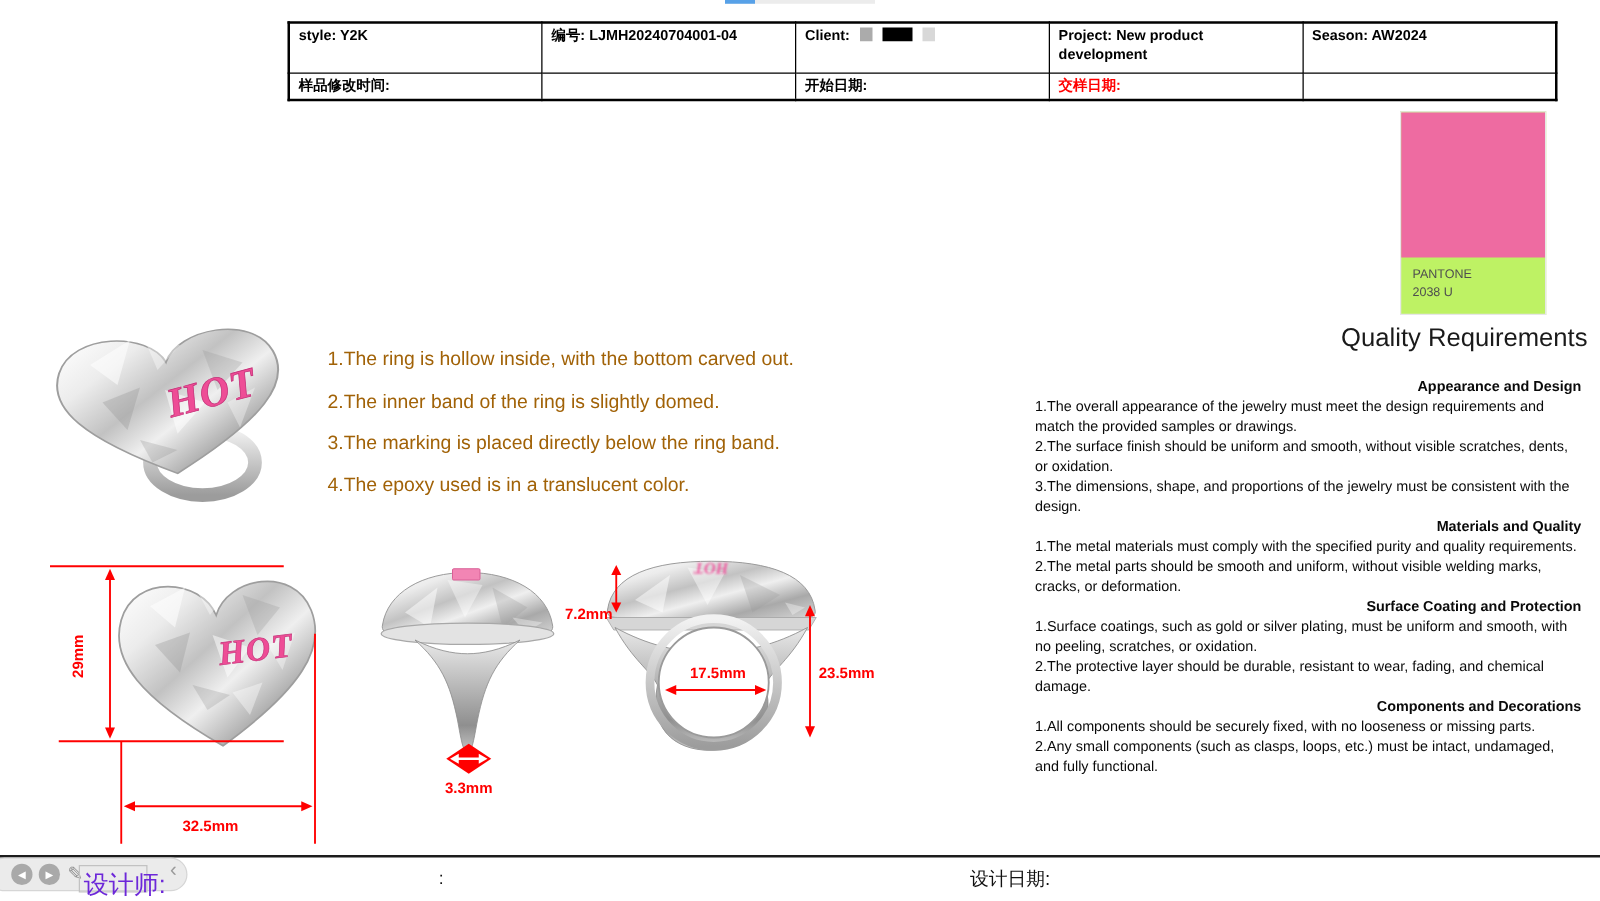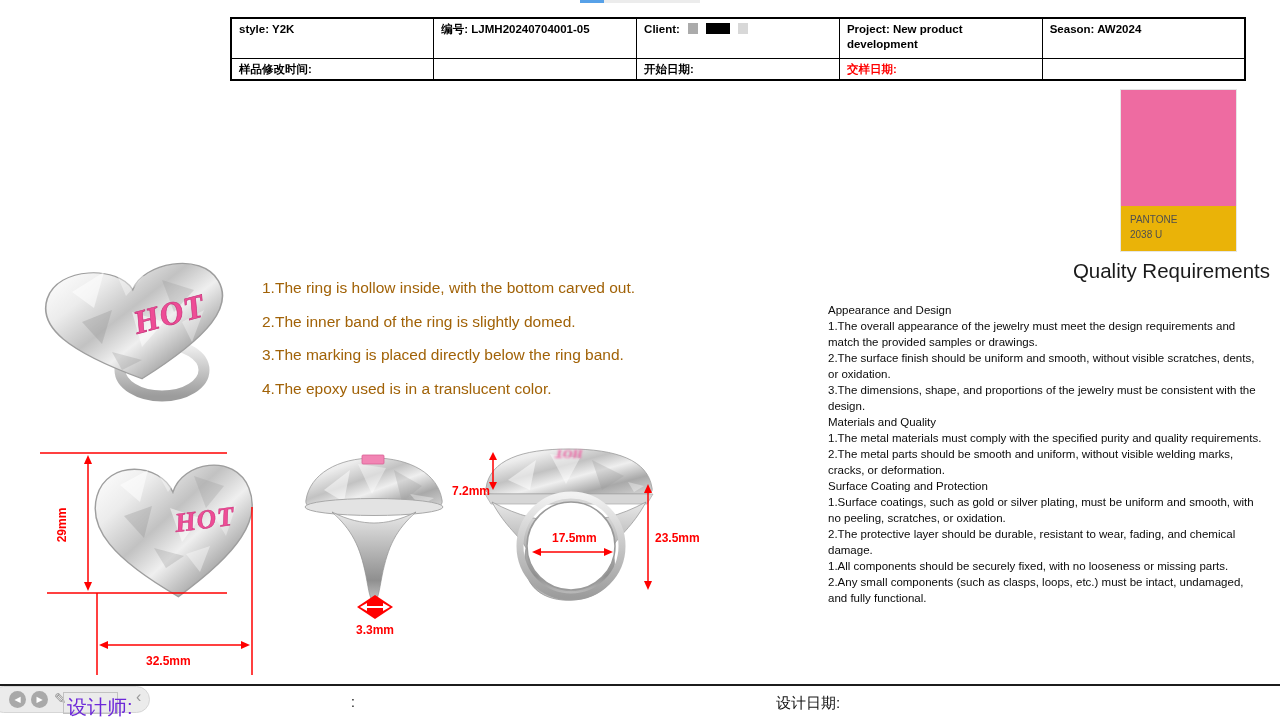--- a/index.html
+++ b/index.html
@@ -17,34 +17,34 @@
                  vertical-align:top;line-height:1.3;overflow:hidden;}
   .spec-table tr.r1 td{height:34px;}
   .spec-table tr.r2 td{height:15px;}
   .red{color:#ff0000;}
   .blk{display:inline-block;vertical-align:-1px;margin-left:5px;height:11px;}
   .blk1{width:10px;background:#ababab;}
   .blk2{width:24px;background:#000;}
   .blk3{width:10px;background:#d8d8d8;}
 
   
-  .pantone{position:absolute;left:1120px;top:89px;width:117px;height:163px;background:#eab308;
+  .pantone{position:absolute;left:1120px;top:89px;width:117px;height:163px;background:#bef264;
            border:1px solid #e6e6e6;box-sizing:border-box;}
   .pantone .color{width:100%;height:116px;background:#ee6ba1;}
   .pantone .label{padding:7px 9px 0 9px;font-size:10px;color:#4f4f4f;line-height:1.45;}
 
   
   .notes{position:absolute;left:262px;top:277px;width:470px;}
   .note{font-size:15.5px;color:#a16207;height:33.5px;line-height:22px;}
 
   
   .qr-title{position:absolute;left:830px;top:259px;width:440px;text-align:right;
             font-size:20.5px;color:#1a1a1a;}
   .qr-body{position:absolute;left:828px;top:302px;width:437px;font-size:11.5px;line-height:16px;color:#0a0a0a;}
-  .qr-heading{font-weight:normal;}
+  .qr-heading{font-weight:bold;text-align:right;}
 
   
   .dim{position:absolute;color:#ff0000;font-size:12px;font-weight:bold;white-space:nowrap;}
   .dim-29{left:40px;top:518px;width:44px;text-align:center;transform:rotate(-90deg);}
   .dim-325{left:146px;top:654px;}
   .dim-72{left:452px;top:484px;}
   .dim-175{left:552px;top:531px;text-align:right;}
   .dim-235{left:655px;top:531px;}
   .dim-33{left:356px;top:623px;}
 
@@ -102,21 +102,21 @@
   </svg>
 
   <div class="progress">
     <div class="fill"></div>
   </div>
 
   <table class="spec-table">
     <tbody>
         <tr class="r1">
       <td>style:  Y2K</td>
-      <td>编号:  LJMH20240704001-05</td>
+      <td>编号:  LJMH20240704001-04</td>
       <td>
         <span>Client:</span>
         <span class="blk blk1"></span>
         <span class="blk blk2"></span>
         <span class="blk blk3"></span>
       </td>
       <td>Project:  New product development</td>
       <td>Season:  AW2024</td>
     </tr>
     <tr class="r2">
@@ -166,20 +166,21 @@
     <div class="qr-heading">Appearance and Design</div>
     <div>1.The overall appearance of the jewelry must meet the design requirements and match the provided samples or drawings.</div>
     <div>2.The surface finish should be uniform and smooth, without visible scratches, dents, or oxidation.</div>
     <div>3.The dimensions, shape, and proportions of the jewelry must be consistent with the design.</div>
     <div class="qr-heading">Materials and Quality</div>
     <div>1.The metal materials must comply with the specified purity and quality requirements.</div>
     <div>2.The metal parts should be smooth and uniform, without visible welding marks, cracks, or deformation.</div>
     <div class="qr-heading">Surface Coating and Protection</div>
     <div>1.Surface coatings, such as gold or silver plating, must be uniform and smooth, with no peeling, scratches, or oxidation.</div>
     <div>2.The protective layer should be durable, resistant to wear, fading, and chemical damage.</div>
+    <div class="qr-heading">Components and Decorations</div>
     <div>1.All components should be securely fixed, with no looseness or missing parts.</div>
     <div>2.Any small components (such as clasps, loops, etc.) must be intact, undamaged, and fully functional.</div>
   </div>
 
   <svg class="art" style="left:90px;top:450px" width="168" height="150" viewBox="0 0 168 150">
     <g transform="rotate(-3 84 72) translate(-4,-1) scale(1.77,1.66)">
       <path d="M50,26 C44,8 14,4 7,26 C1,45 14,64 50,89 C86,64 99,45 93,26 C86,4 56,8 50,26 Z" fill="url(#gSilver)" stroke="#9e9e9e" stroke-width="0.8"></path>
     </g>
     <g>
       <polygon points="30,35 58,20 50,52" fill="#ffffff" opacity=".55"></polygon>

